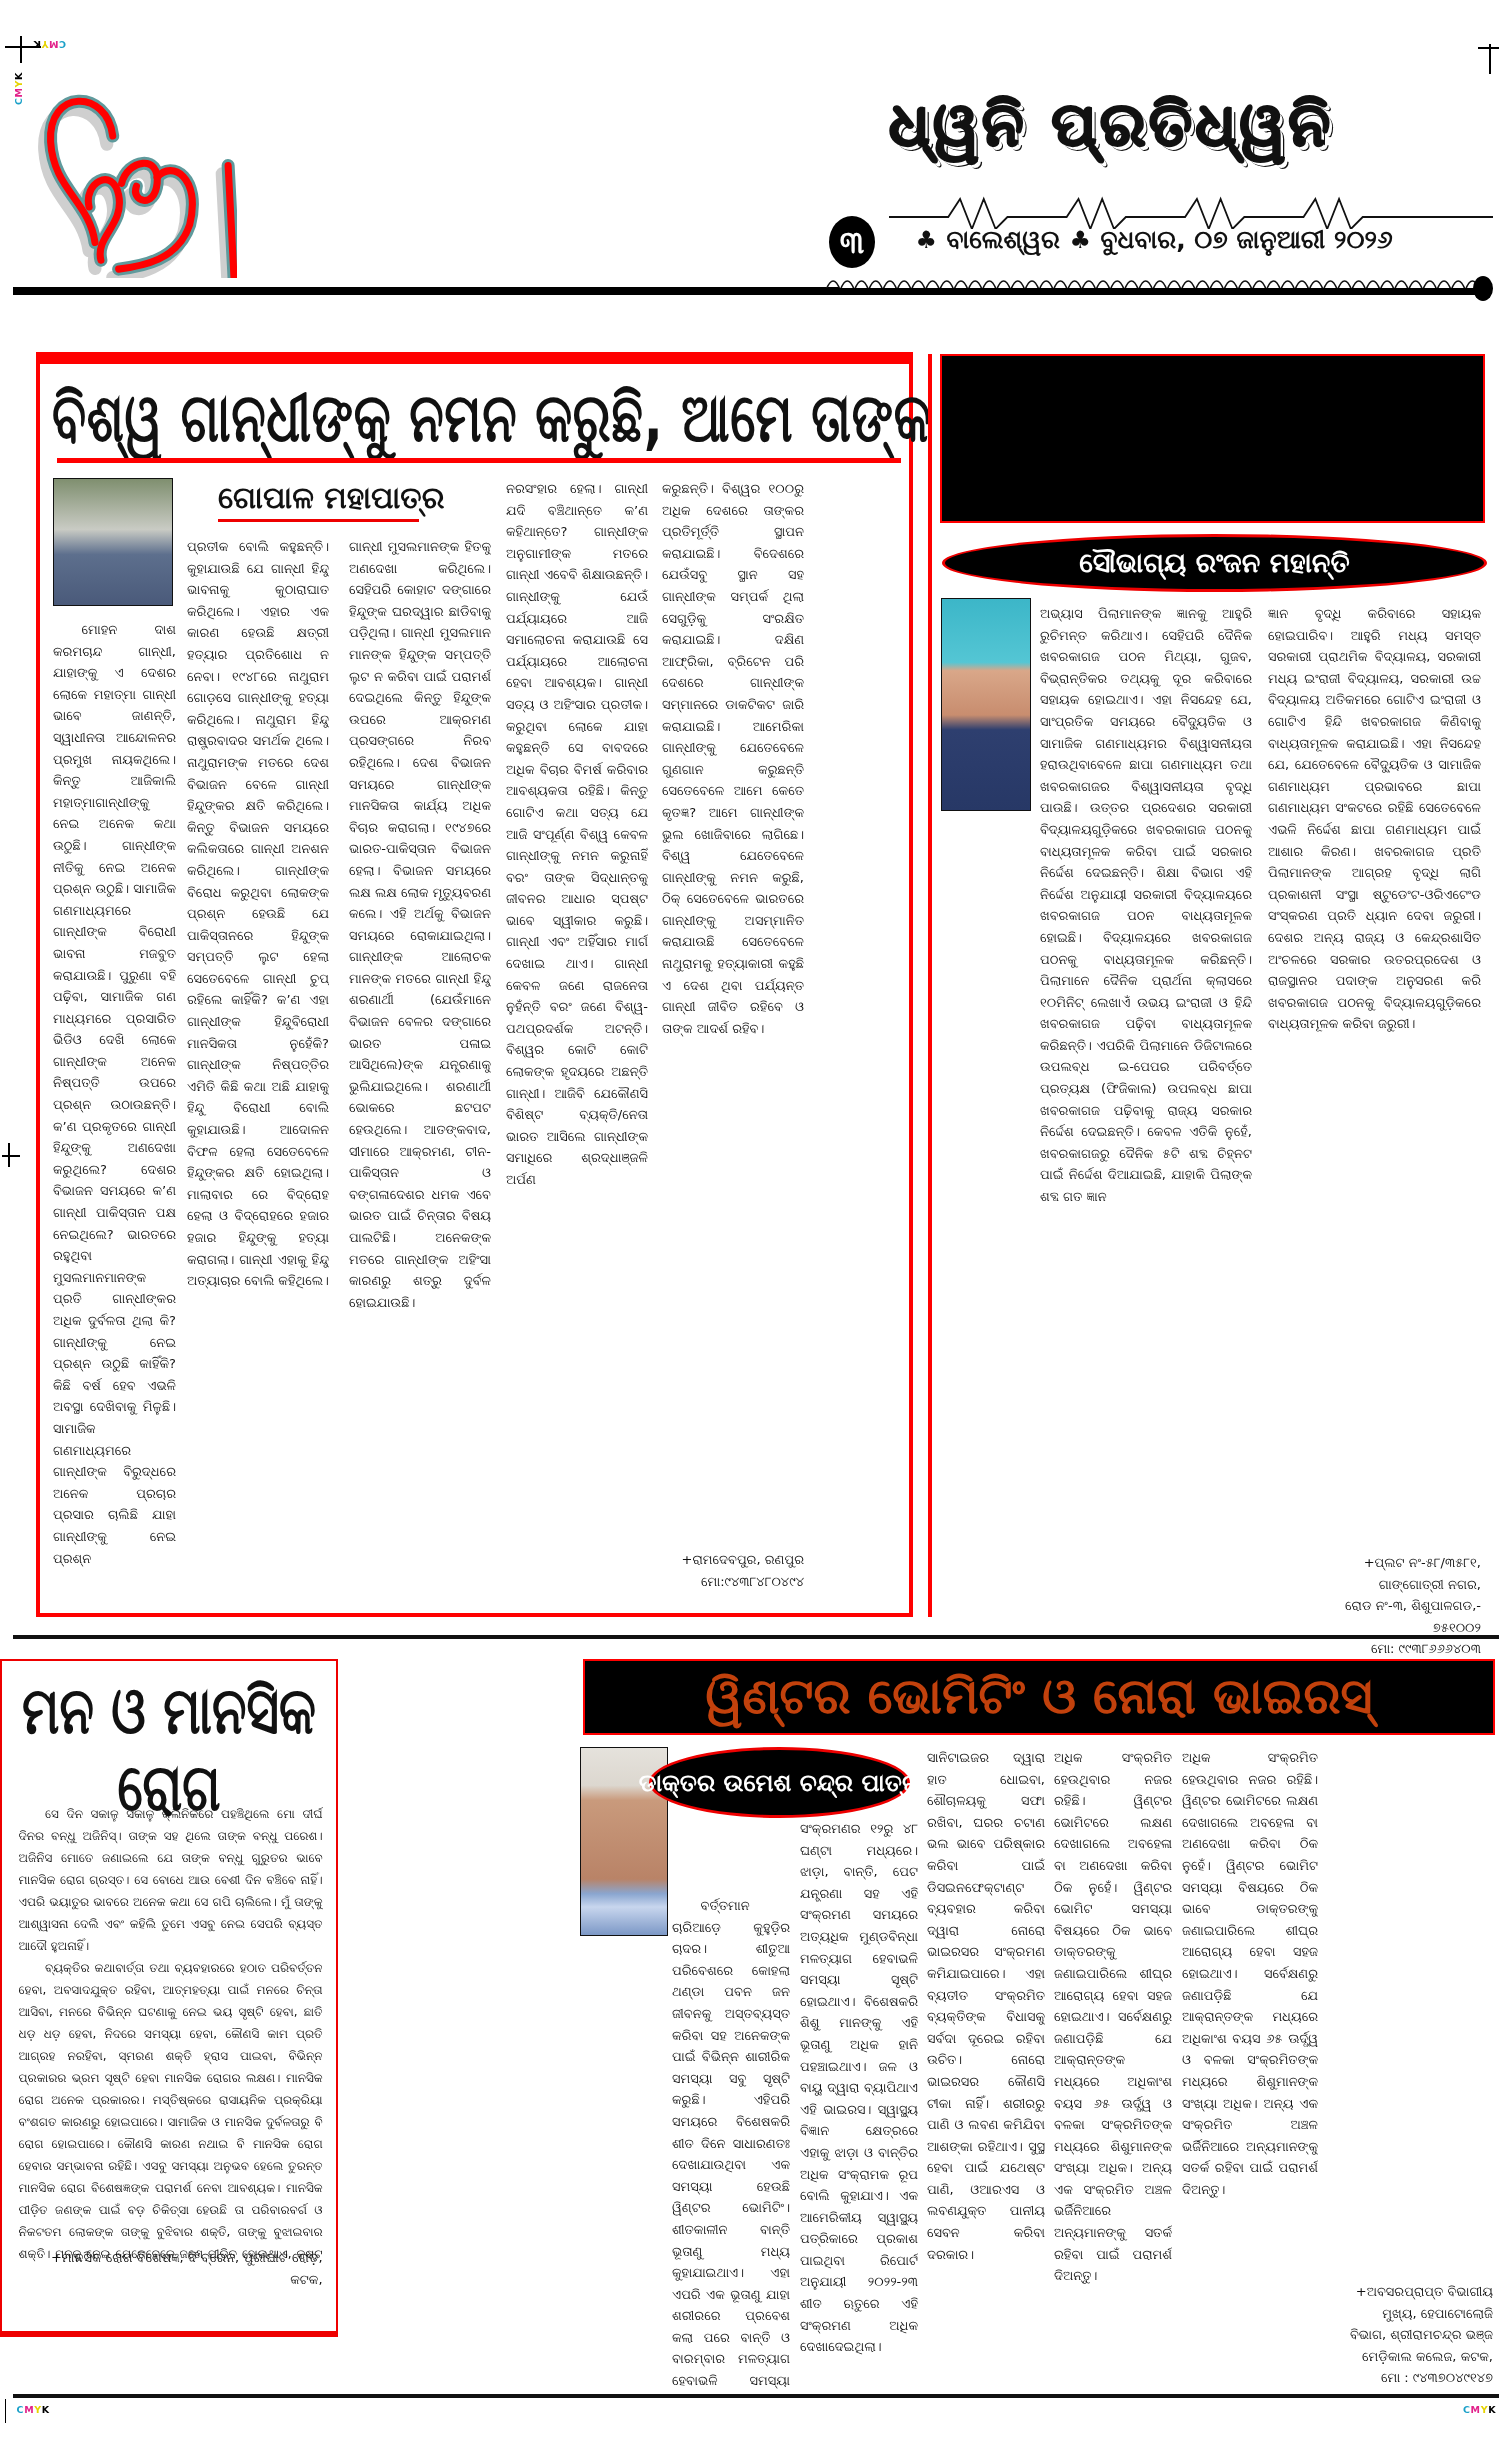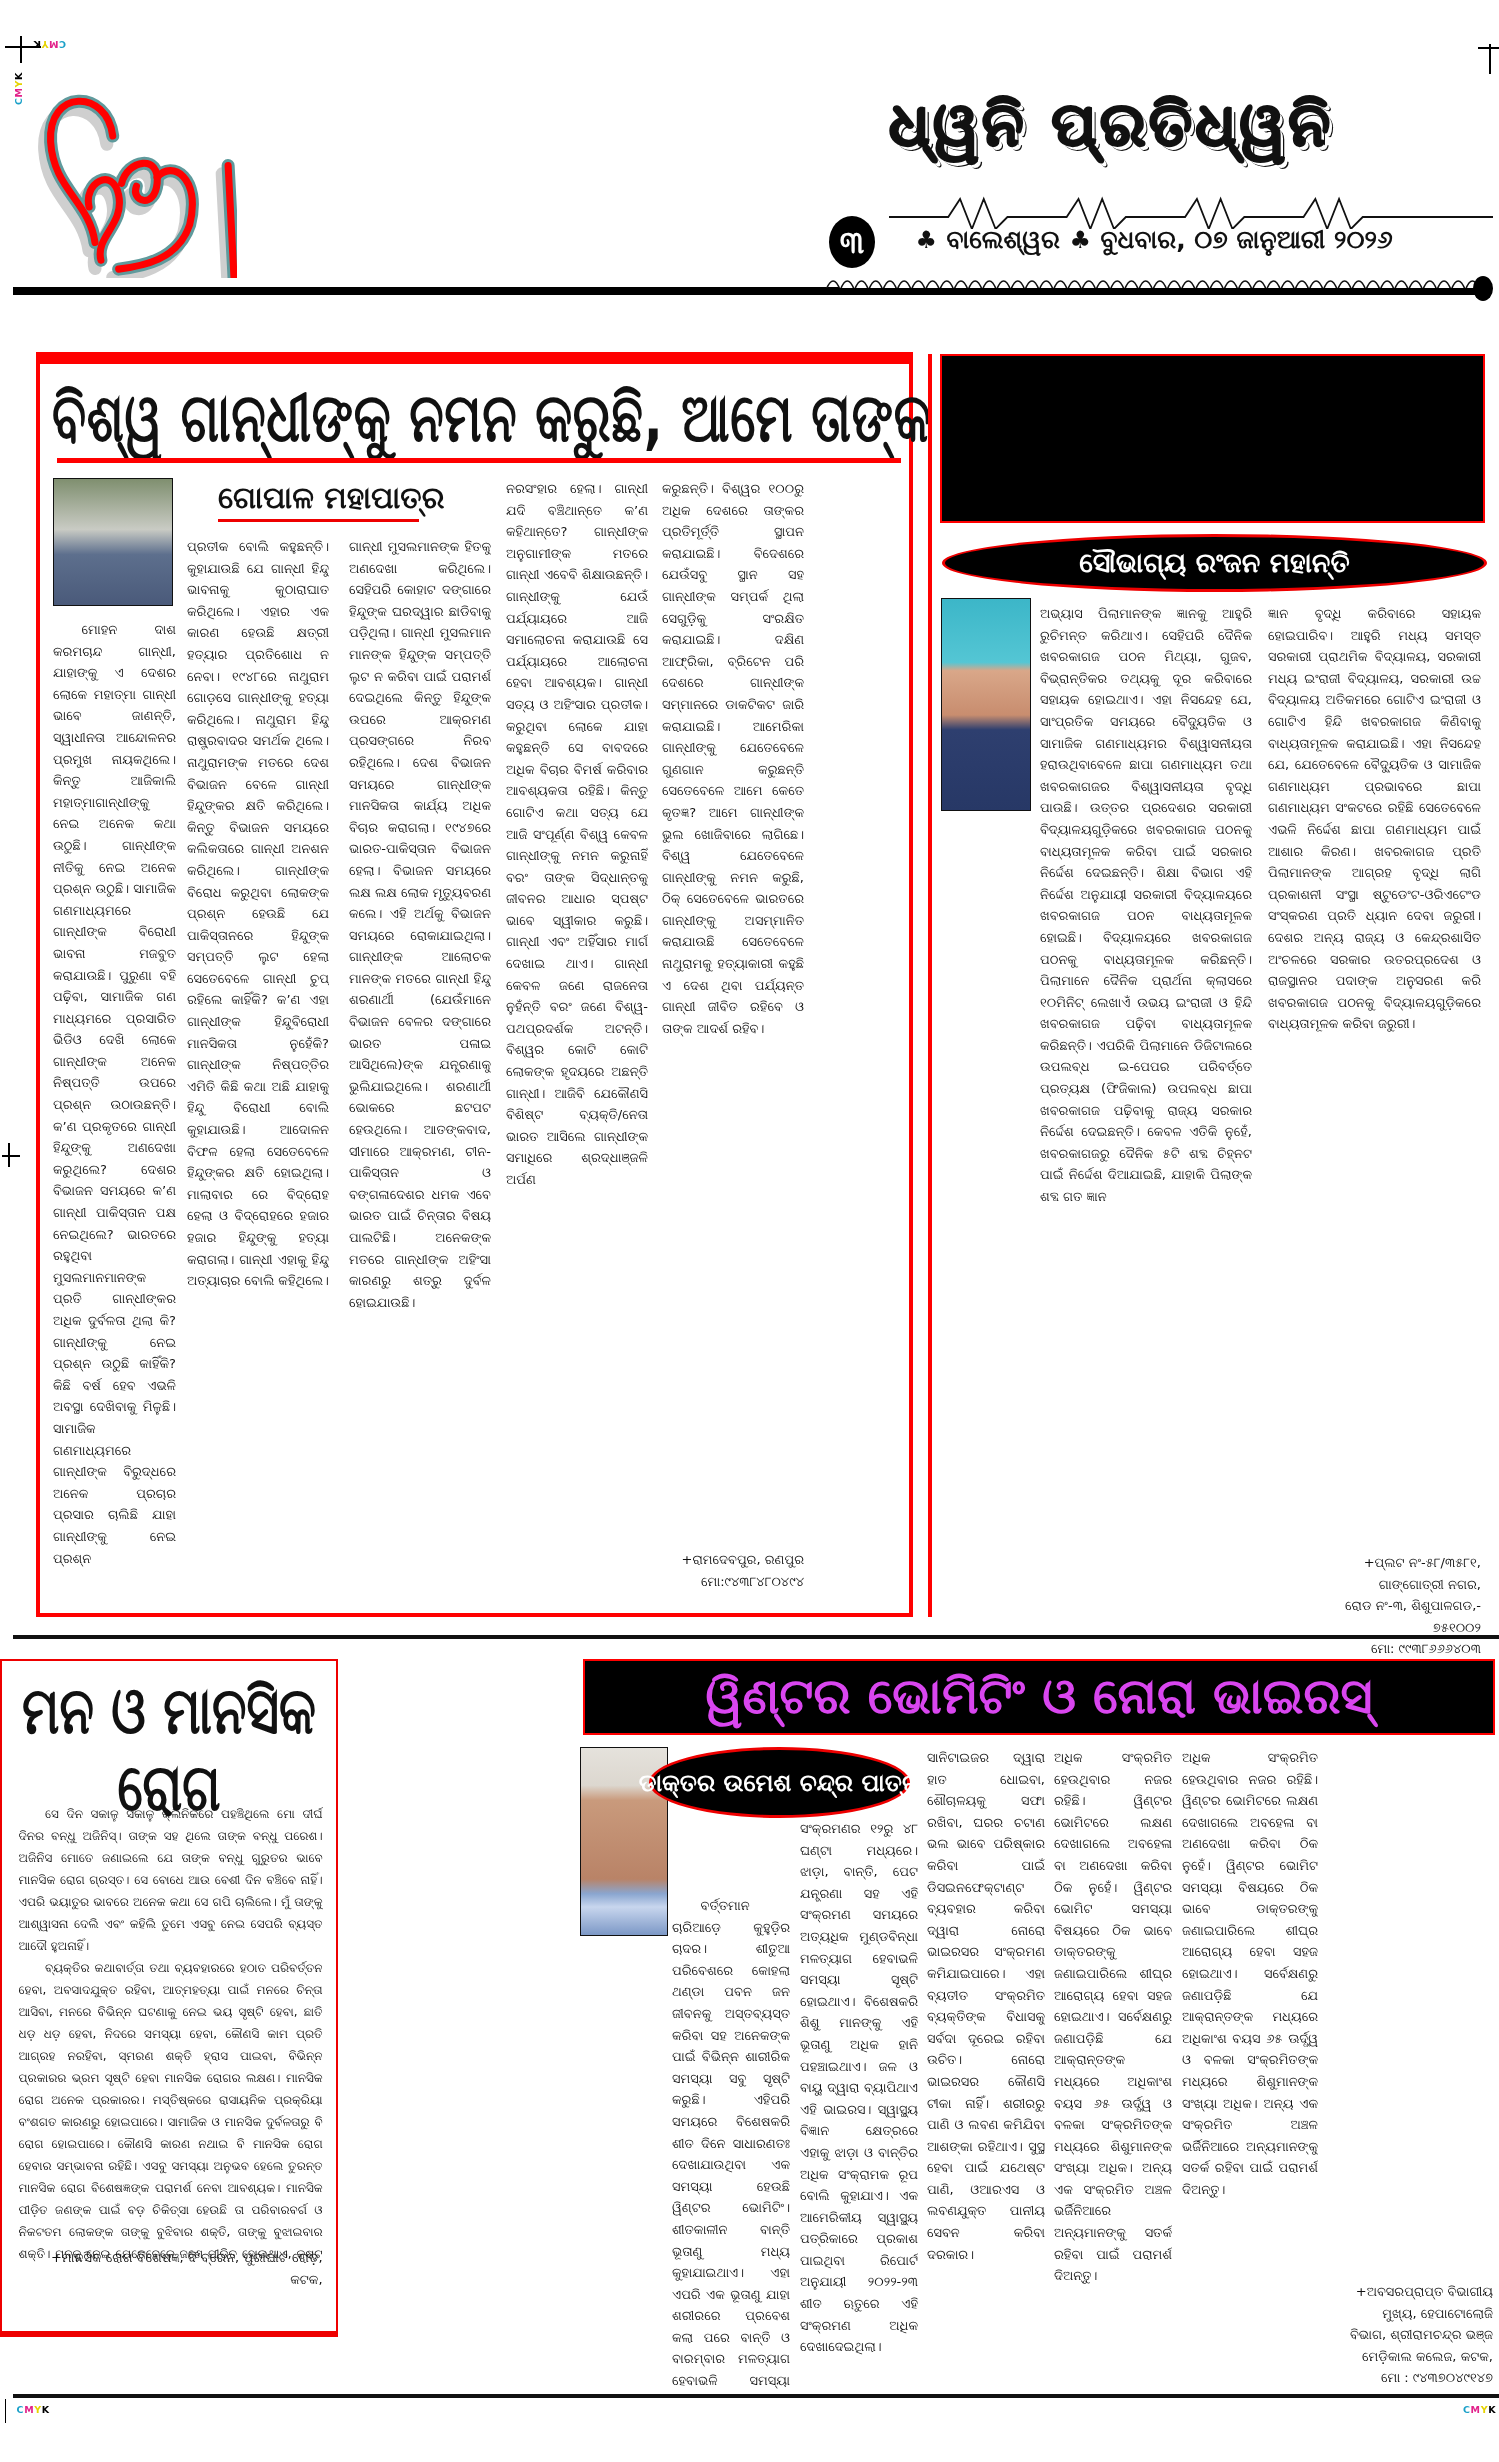--- a/index.html
+++ b/index.html
@@ -48,21 +48,21 @@
   
   .mid-rule { position:absolute; left:13px; top:1635px; width:1487px; height:3.6px; background:#111; }
 
   
   .a3 { position:absolute; left:0; top:1659px; width:338px; height:678px; border:2.4px solid #e00; border-bottom-width:6px; box-sizing:border-box; }
   .a3-head { position:absolute; left:0; top:12px; width:100%; text-align:center; font-size:50px; font-weight:bold; transform:scaleY(1.3); transform-origin:top center; }
   .a3-sub { position:absolute; left:0; top:95px; width:100%; text-align:center; font-size:31px; font-weight:bold; }
   .a3-body { left:16.6px; top:142px; width:304px; font-size:12px; line-height:22px; }
 
   
-  .a4-head { position:absolute; left:583px; top:1659px; width:912px; height:76px; background:#000; border:2.4px solid #f00; box-sizing:border-box; color:#d946ef; font-size:49px; font-weight:bold; text-align:center; line-height:71px; white-space:nowrap; }
+  .a4-head { position:absolute; left:583px; top:1659px; width:912px; height:76px; background:#000; border:2.4px solid #f00; box-sizing:border-box; color:#c2410c; font-size:49px; font-weight:bold; text-align:center; line-height:71px; white-space:nowrap; }
   .photo-a4 { left:580px; top:1747px; width:86px; height:187px; background:linear-gradient(#e5e2dc, #dcd7cf 20%, #c99a7c 28%, #b98367 70%, #8aa6d0 78%, #c8d6ee 85%, #7c98c6); }
   .oval-a4 { left:649px; top:1747px; width:255px; height:65px; font-size:24px; }
 
   .footer-rule { position:absolute; left:13px; top:2394px; width:1487px; height:3.6px; background:#111; }
 </style>
 </head>
 <body>
 
 <div class="crop-h" style="left:4.7px;top:46px;width:36px;"></div>
 <div class="crop-v" style="left:20px;top:36px;height:27px;"></div>

